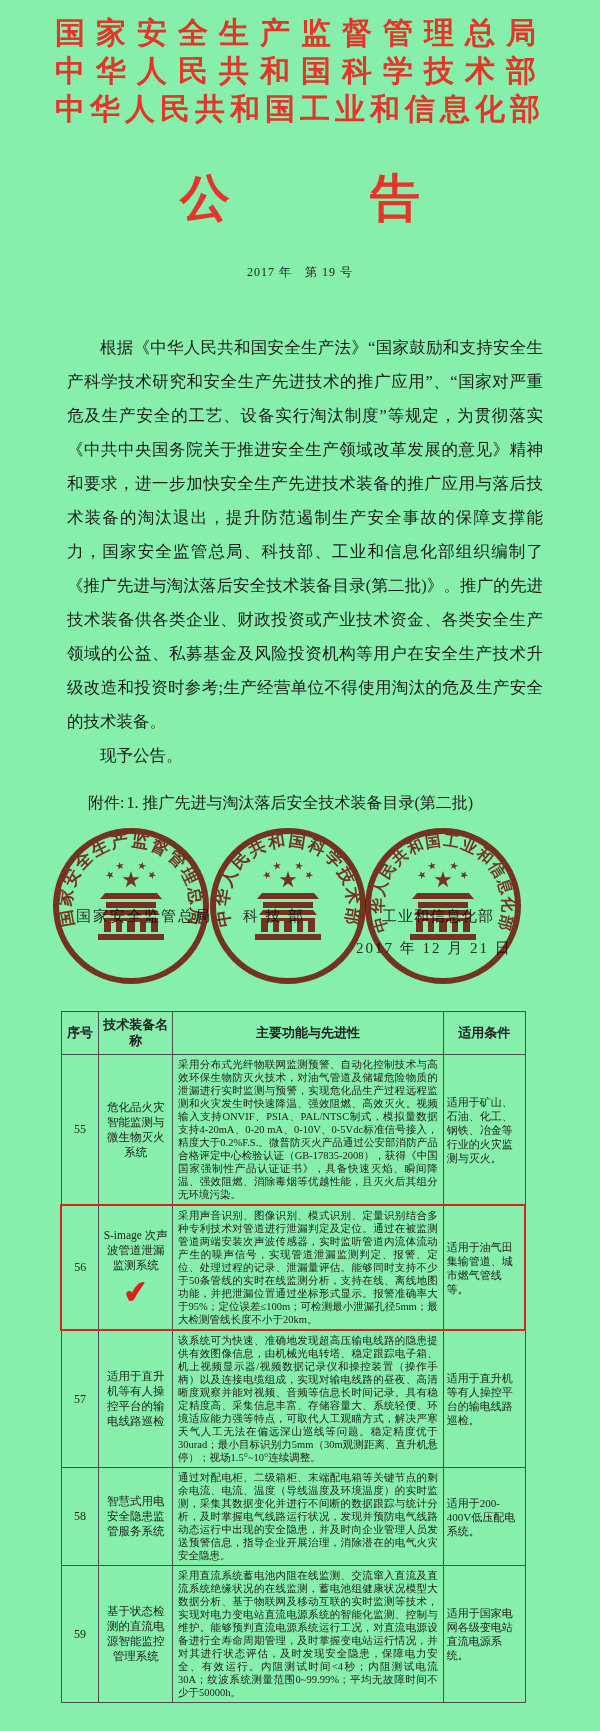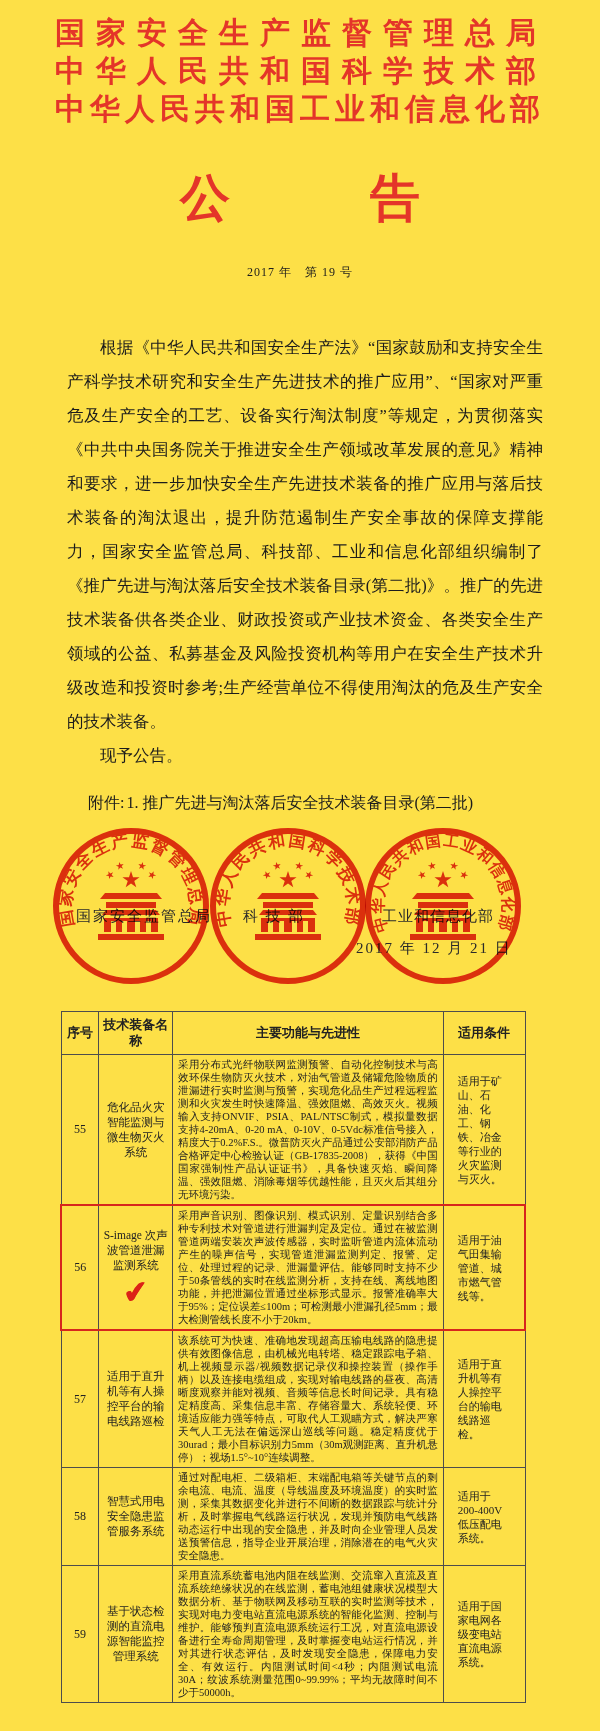--- a/index.html
+++ b/index.html
@@ -1,19 +1,19 @@
 <!DOCTYPE html>
 <html><head>
 <meta charset="utf-8">
 <style>
   * { margin:0; padding:0; box-sizing:border-box; }
   html,body { background:#ffffff; }
   .page {
     position:relative; width:600px; height:1731px; margin:0 auto;
-    background:#fde047; overflow:hidden;
+    background:#86efac; overflow:hidden;
     font-family:"Liberation Serif","DejaVu Serif",serif; color:#1c1c1c;
   }
   
   .letterhead { margin:14px 55px 0 55px; }
   .agency-line {
     color:#e43529; font-weight:bold; font-size:30px; line-height:38px;
     text-align:justify; text-align-last:justify; white-space:nowrap;
     display:flex; justify-content:space-between;
   }
   .agency-line span { flex:none; }
@@ -52,21 +52,21 @@
   }
   .doc-table th, .doc-table td { border:1px solid #4d4d4d; vertical-align:middle; }
   .doc-table th { font-size:13px; line-height:16px; padding:5px 2px; font-weight:bold; text-align:center; }
   .col-no   { width:38px; }
   .col-name { width:74px; }
   .col-func { width:272px; }
   .col-cond { width:82px; }
   td.no   { text-align:center; font-size:12px; }
   td.name { text-align:center; font-size:11.5px; line-height:15px; padding:2px 3px; }
   td.func { text-align:justify; padding:3px 5px; }
-  td.cond { padding:3px 14px; font-size:11px; line-height:14px; }
+  td.cond { padding:3px 3px; font-size:11px; line-height:14px; }
   
   tr.hl td { border-top:2px solid #d7261d; border-bottom:2px solid #d7261d; }
   tr.hl td:first-child { border-left:2px solid #d7261d; }
   tr.hl td:last-child  { border-right:2px solid #d7261d; }
   .checkmark {
     color:#dc2217; font-size:30px; line-height:30px; font-weight:bold;
     margin-top:4px; transform:rotate(-6deg);
     text-shadow:1px 0 0 #dc2217, 0 1px 0 #dc2217;
     font-family:"DejaVu Sans",sans-serif;
   }

